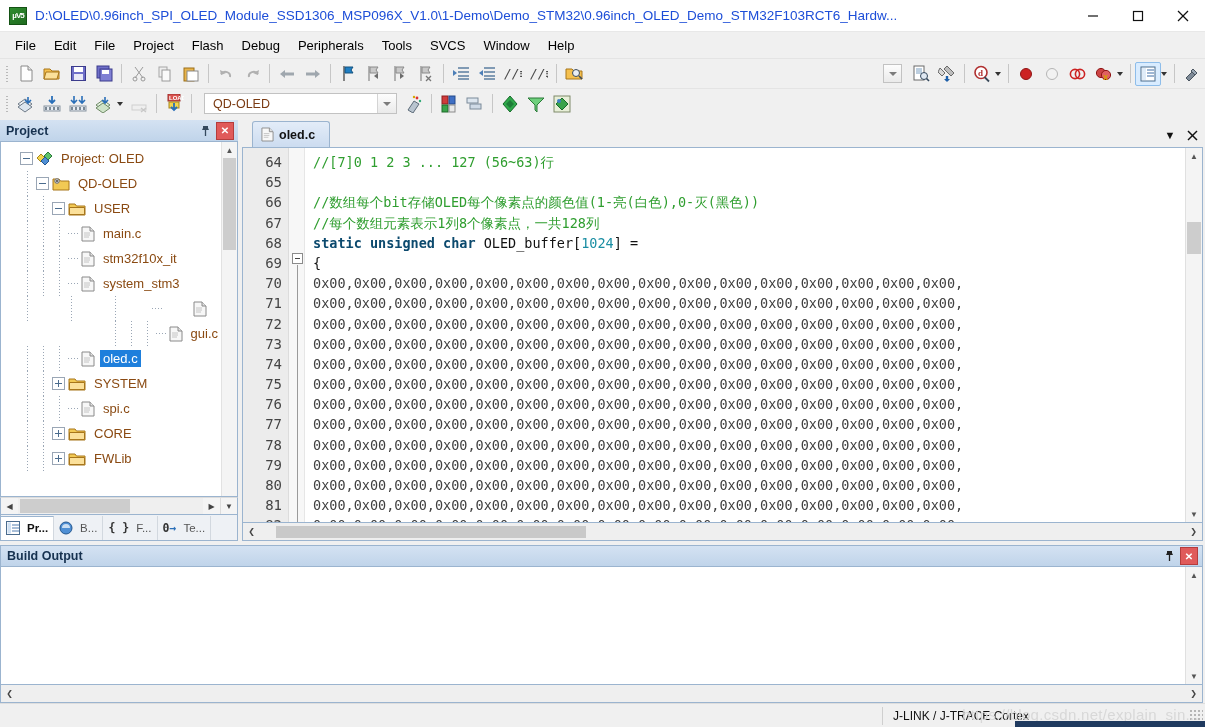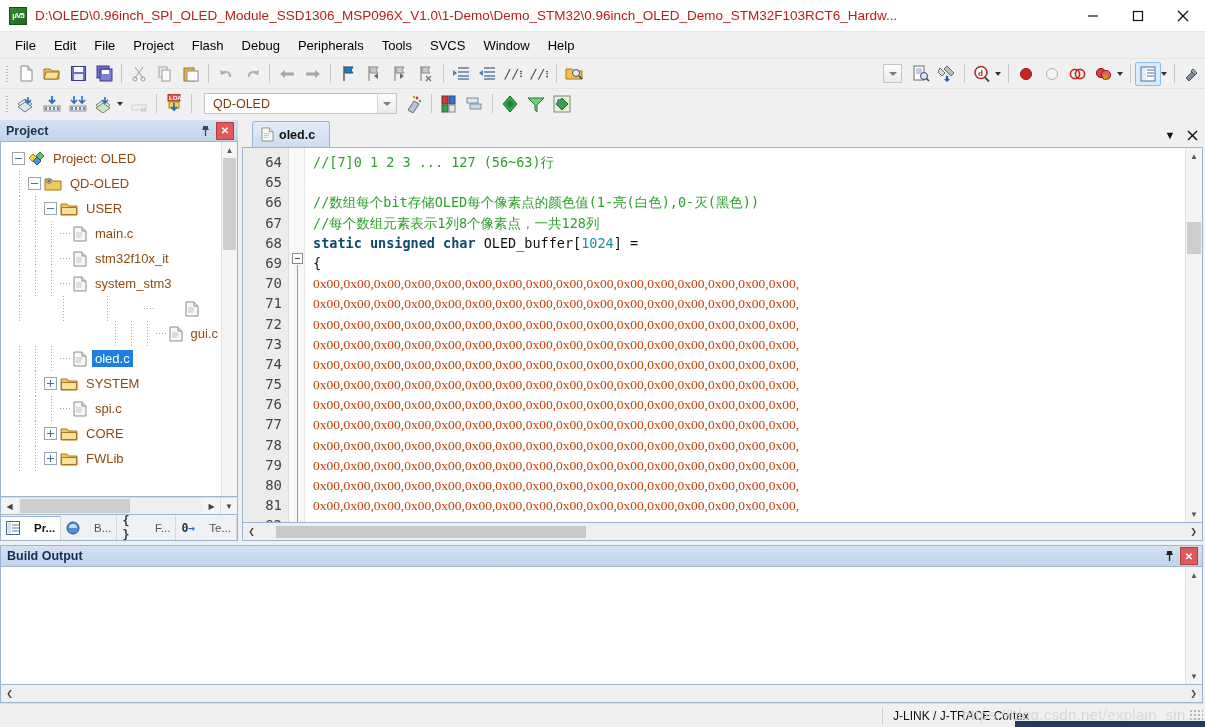--- a/index.html
+++ b/index.html
@@ -28,21 +28,21 @@
     width: 18px; height: 18px; margin: 0 8px 0 9px;
     background: linear-gradient(150deg,#2f8c2f 0%, #1f6b1f 100%);
     border: 1px solid #145214;
     color: #fff; font-size: 8px; font-weight: bold;
     display: flex; align-items: center; justify-content: center;
     letter-spacing: -1px;
     flex: none;
   }
   .title-text {
     flex: 1 1 auto;
-    font-size: 13.5px; color: #b91c1c;
+    font-size: 13.5px; color: #1d4ed8;
     white-space: nowrap; overflow: hidden;
     padding-right: 10px;
   }
   .win-btns { display: flex; height: 32px; flex: none; }
   .win-btn {
     width: 45px; height: 32px;
     display: flex; align-items: center; justify-content: center;
     color: #111;
   }
   .win-btn svg { display: block; }
@@ -161,21 +161,21 @@
     flex: 1 1 auto;
     background: #fff;
     border: 1px solid #9bb4cf;
     border-top: none;
     display: flex;
     min-height: 0;
     overflow: hidden;
   }
   .tree {
     flex: 1 1 auto;
-    padding: 4px 0 0 3px;
+    padding: 4px 0 0 11px;
     overflow: hidden;
     position: relative;
   }
   .tnode {
     height: 25px;
     display: flex; align-items: center;
     font-size: 13px; color: #8a4a12;
     white-space: nowrap;
   }
   .tnode .lbl { padding: 1px 3px; }
@@ -263,21 +263,21 @@
     display: flex; align-items: center;
     height: 24px; padding: 0 5px;
     font-size: 11.5px; color: #555;
     border-right: 1px solid #d2d8df;
   }
   .ptab.active {
     background: #fff;
     border-top: 1px solid #9bb4cf;
     color: #111; font-weight: bold;
   }
-  .ptab .tl { margin-left: 14px; }
+  .ptab .tl { margin-left: 7px; }
 
   
   .editor-pane {
     flex: 1 1 auto;
     display: flex; flex-direction: column;
     min-width: 0; min-height: 0;
     margin-left: 4px;
   }
   .ed-tabbar {
     height: 28px; min-height: 28px;
@@ -343,21 +343,21 @@
     font-size: 13.5px;
     white-space: nowrap;
     overflow: hidden;
     min-width: 0;
   }
   .ln { height: 20.2px; line-height: 20.2px; }
   .cmt { color: #2f9e2f; }
   .kw  { color: #0c4a6e; font-weight: bold; }
   .idn { color: #111; }
   .num { color: #1b8ea3; }
-  .hex { color: #c2410c; font-family: Liberation Serif, serif; }
+  .hex { color: #404040; }
   .pun { color: #111; }
   .fold-box {
     position: absolute; left: 3px;
     width: 11px; height: 11px;
     border: 1px solid #8b8b8b; background: #fff;
   }
   .fold-box::before {
     content: ""; position: absolute;
     left: 2px; top: 4px; width: 5px; height: 1px; background: #444;
   }

